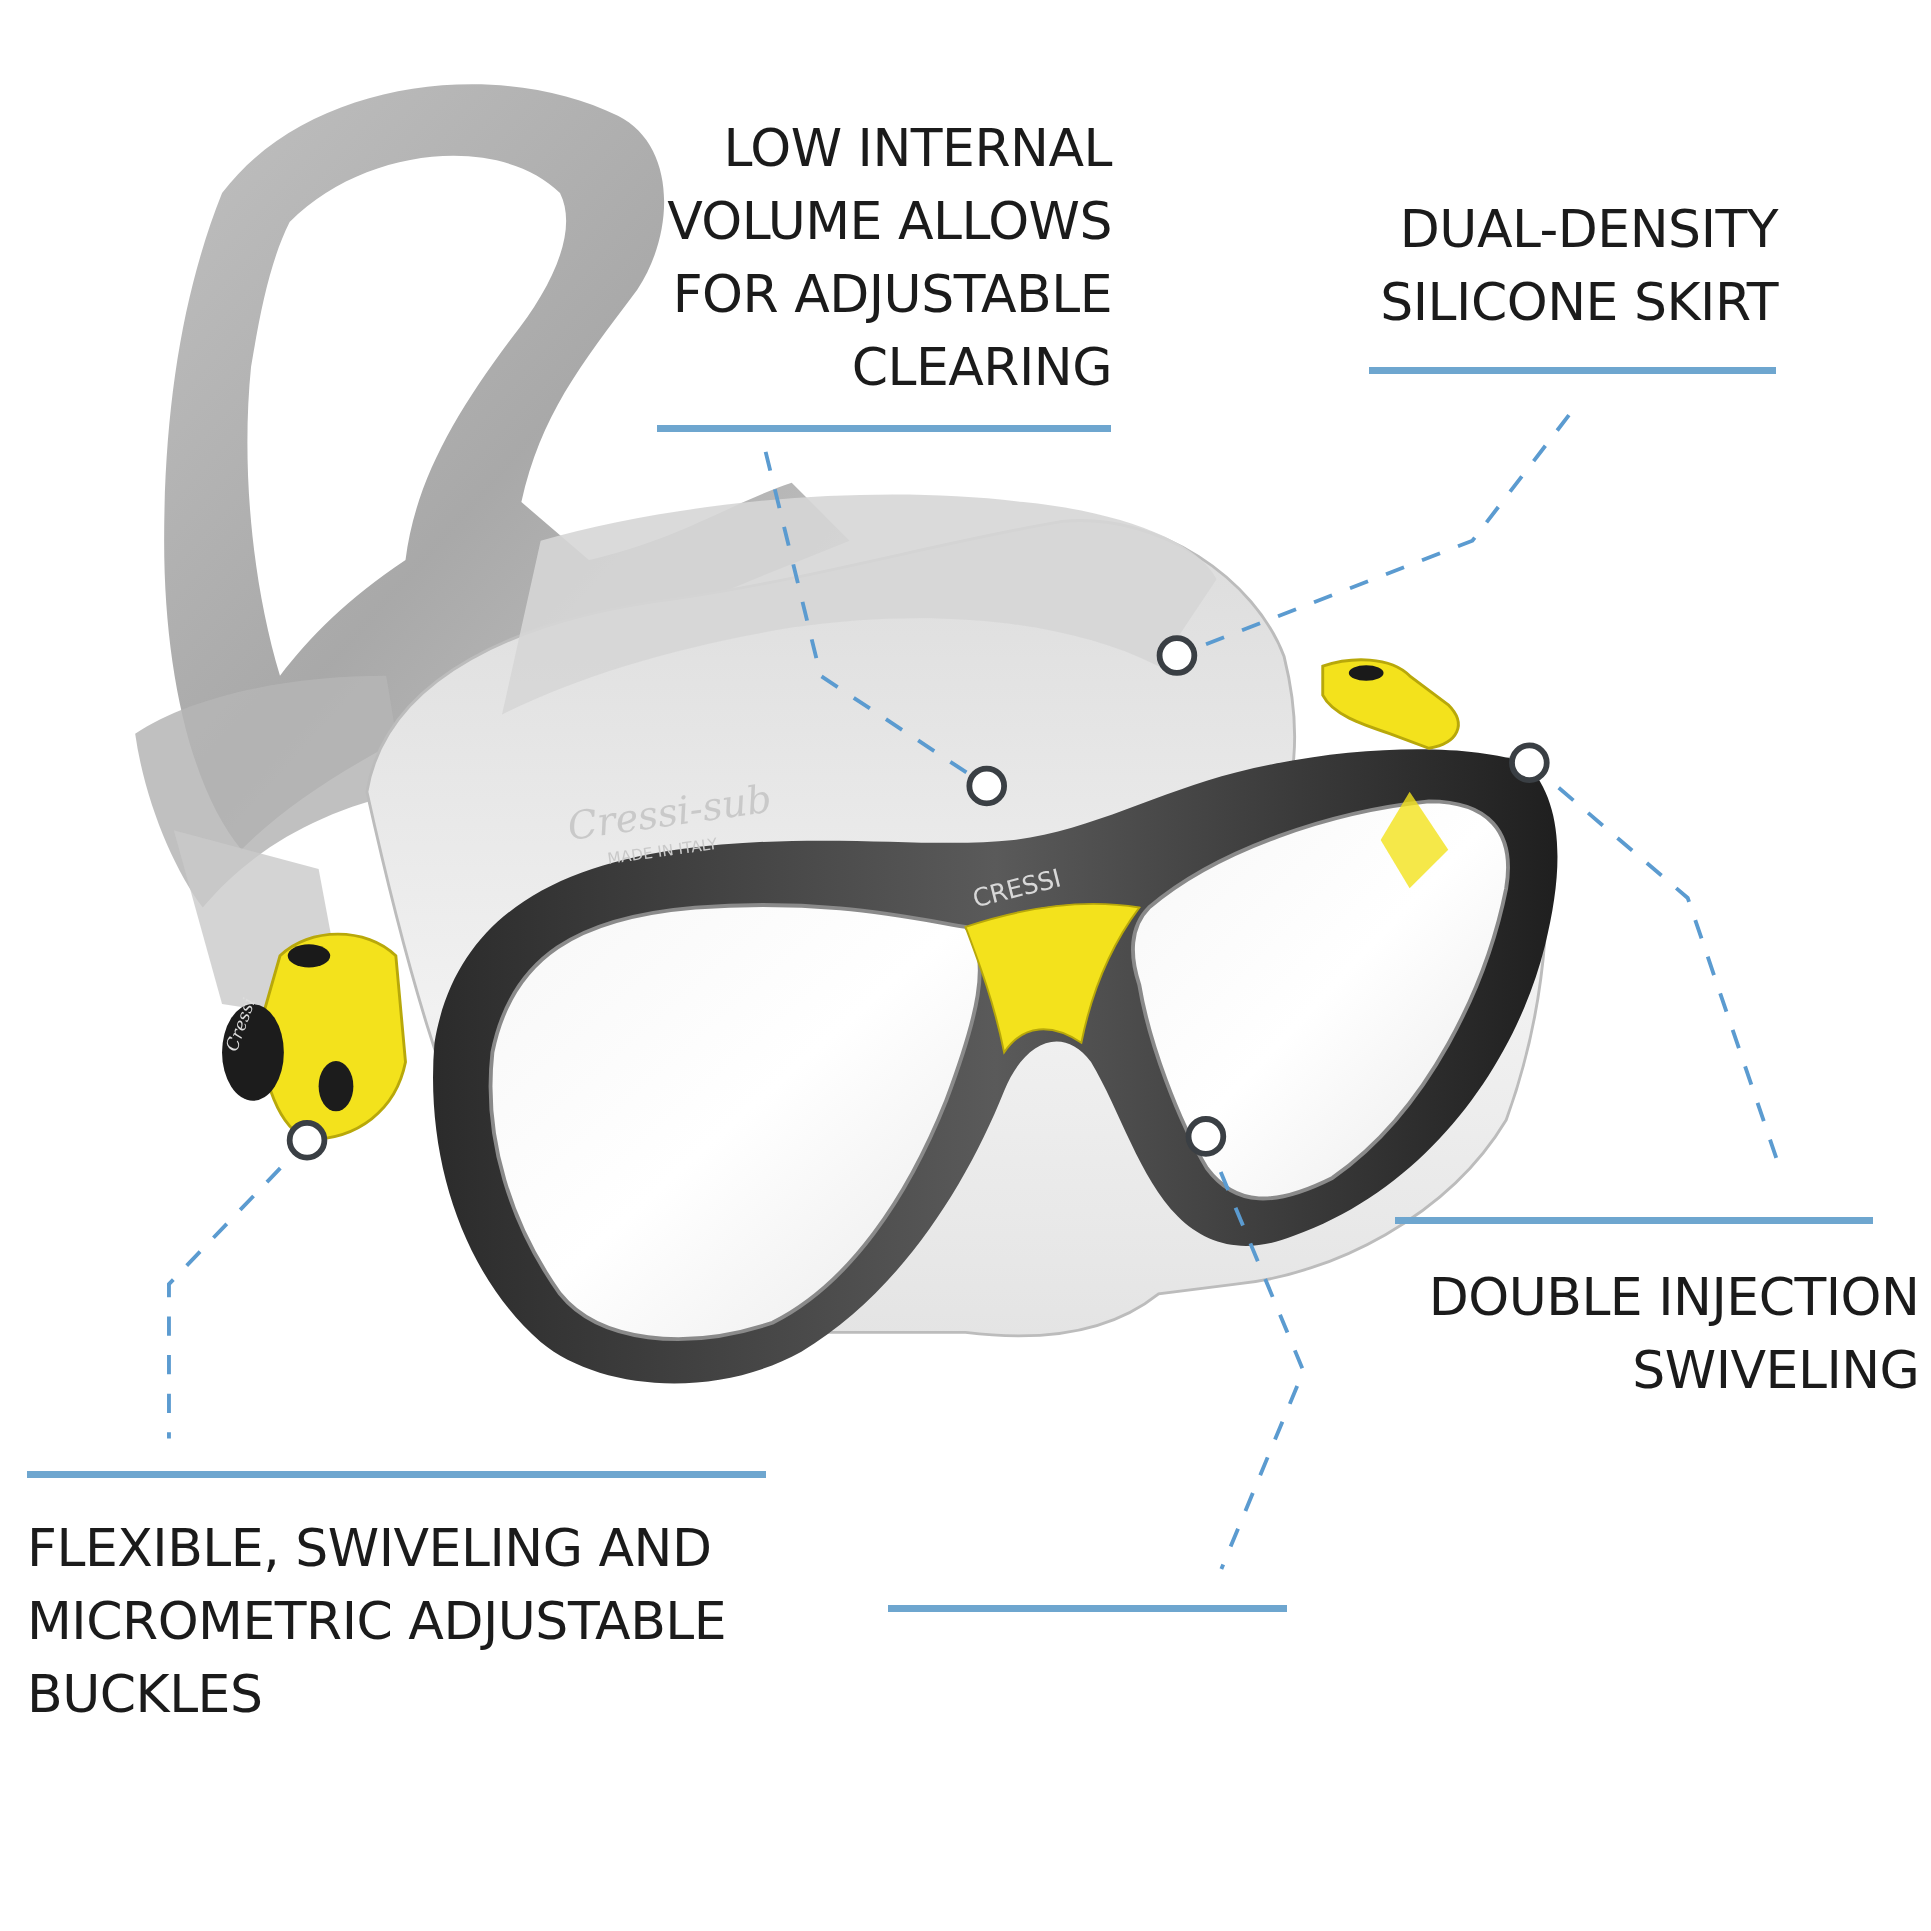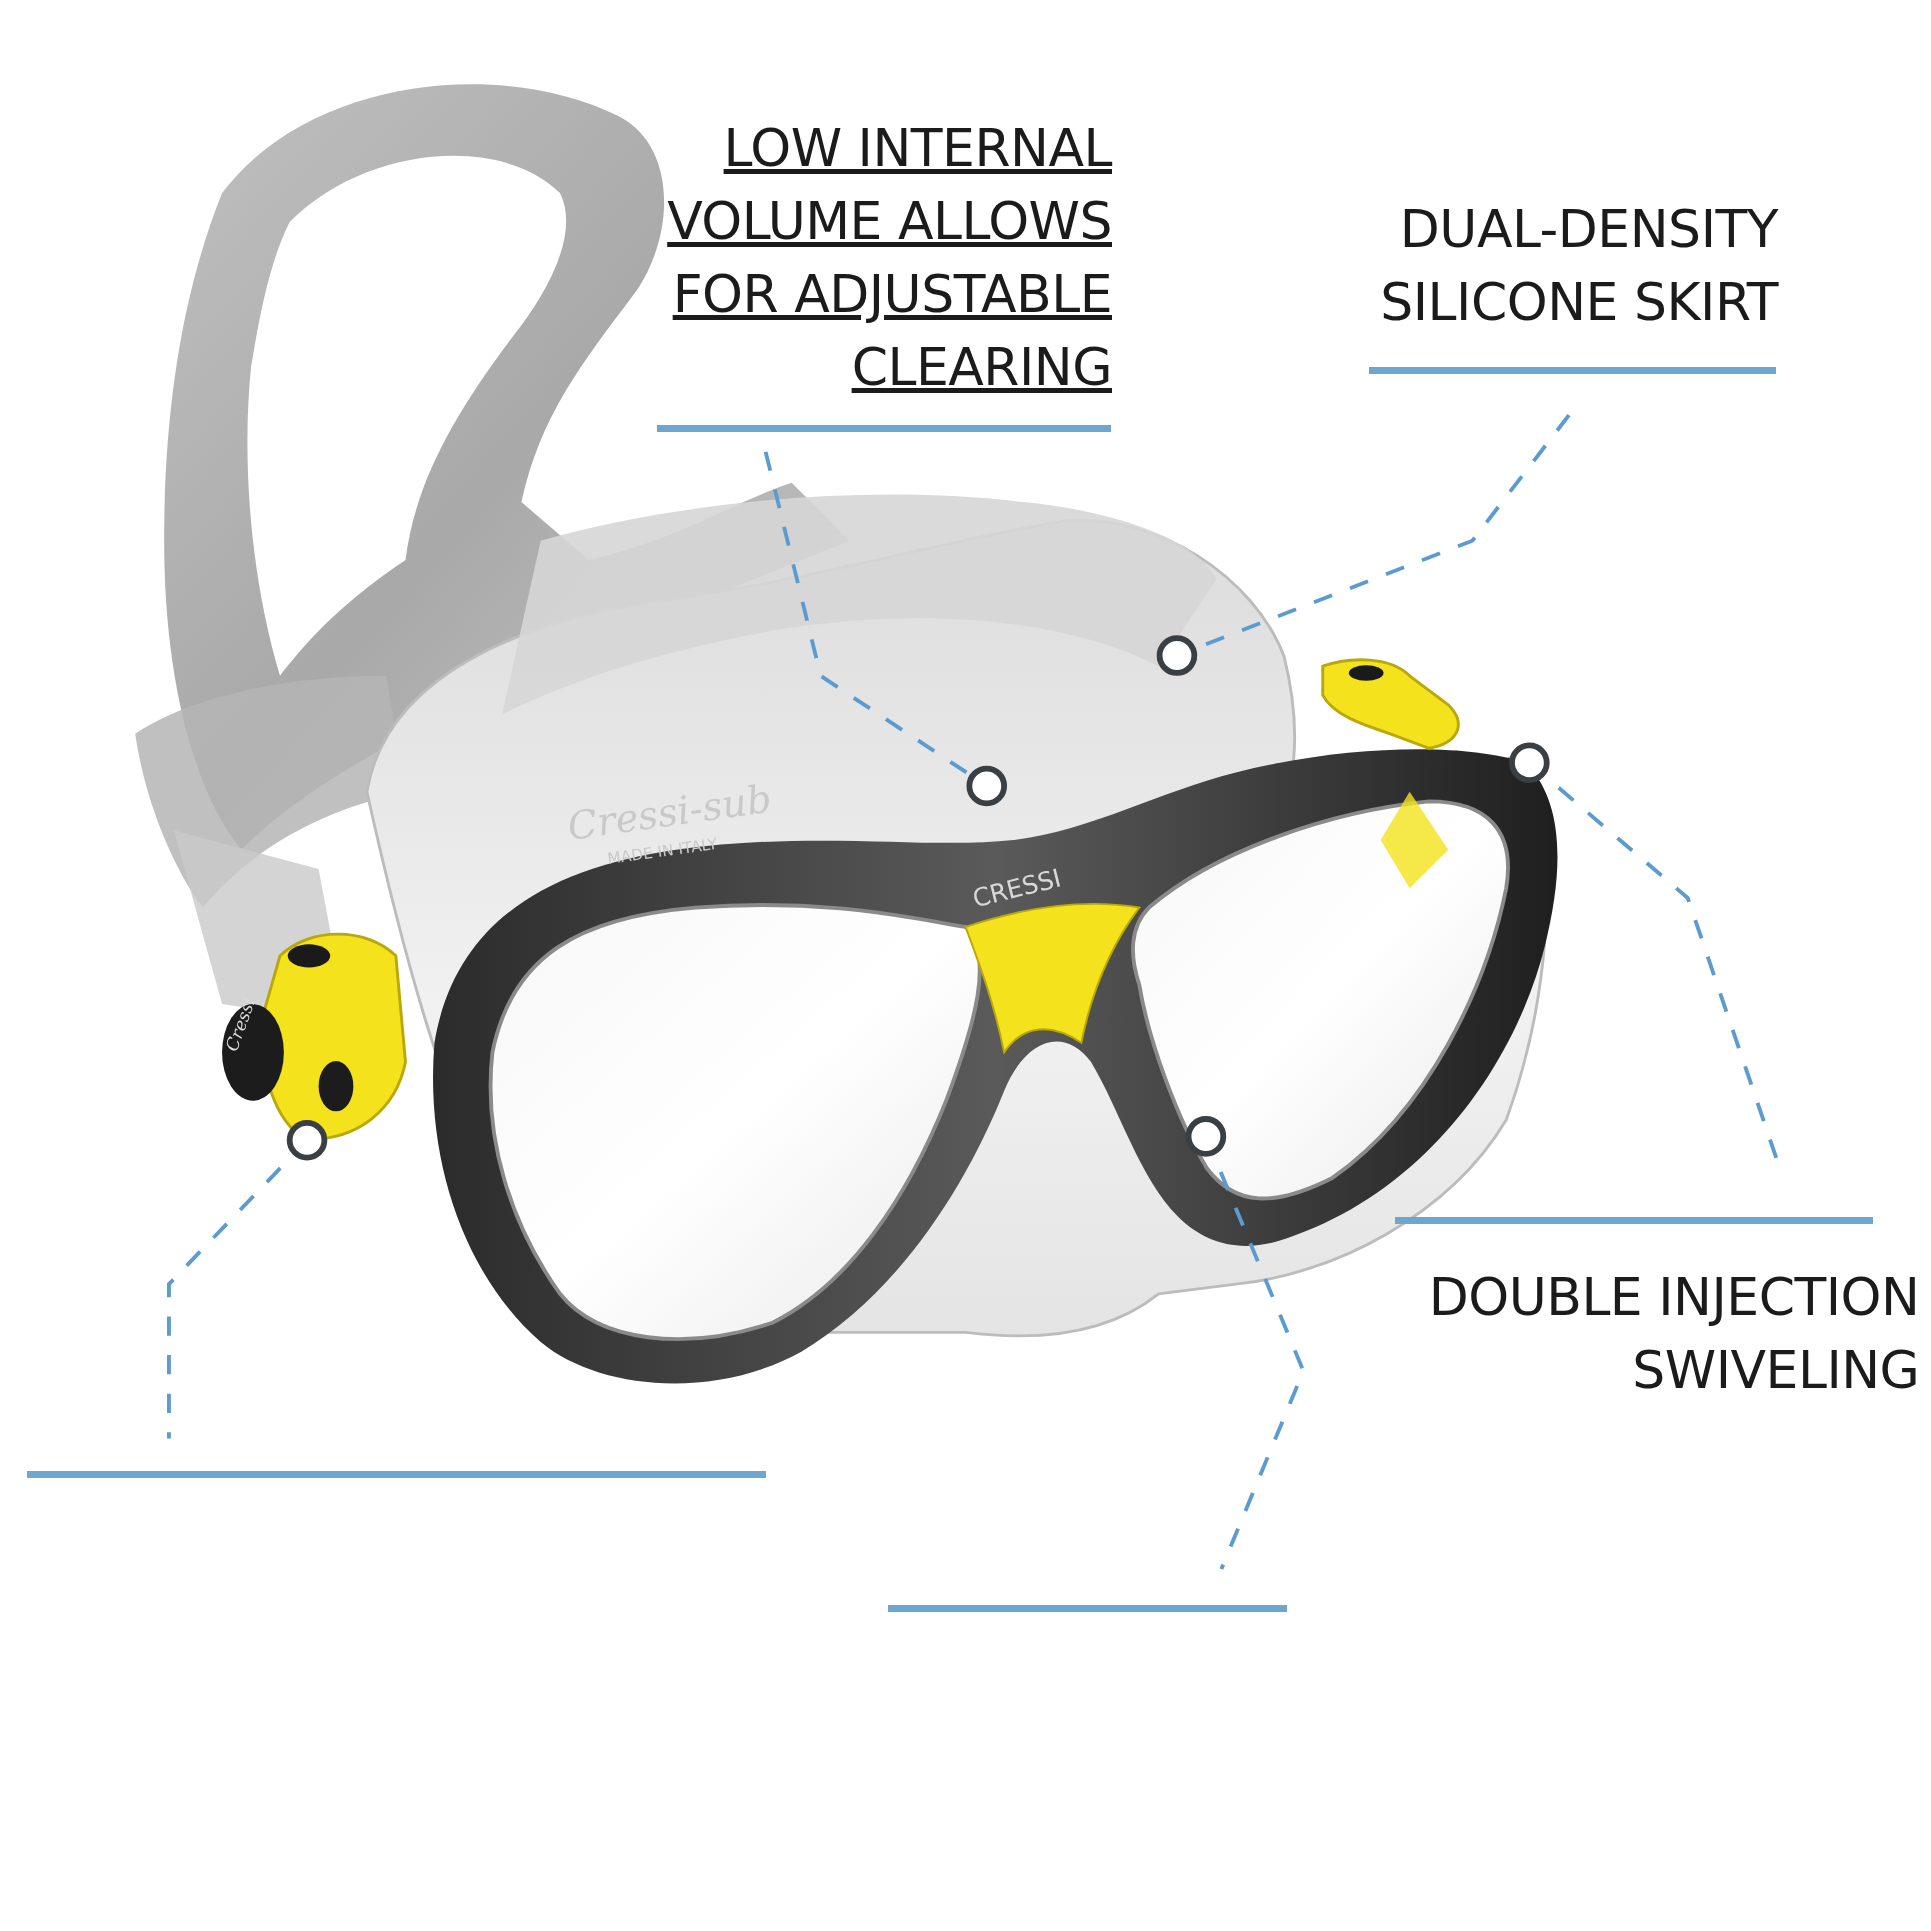--- a/index.html
+++ b/index.html
@@ -121,37 +121,42 @@
         </g>
       <g>
           <circle cx="318" cy="1181" r="18" fill="#ffffff" stroke="#3a3f44" stroke-width="6"></circle>
         </g>
       <g>
           <circle cx="1249" cy="1177" r="18" fill="#ffffff" stroke="#3a3f44" stroke-width="6"></circle>
         </g>
     </g>
   </svg>
 
-  <div class="label right" style="right: 819px; top: 112px; text-decoration: underline;">
+  <div class="label right" style="right: 819px; top: 112px;">
     <span class="line">LOW INTERNAL</span>
     <span class="line">VOLUME ALLOWS</span>
     <span class="line">FOR ADJUSTABLE</span>
     <span class="line">CLEARING</span>
   </div>
   <div class="rule" style="left: 657px; top: 425px; width: 454px;"></div>
 
   <div class="label right" style="right: 153px; top: 193px; margin-left: 18px;">
     <span class="line">DUAL-DENSITY</span>
     <span class="line">SILICONE SKIRT</span>
   </div>
   <div class="rule" style="left: 1369px; top: 367px; width: 407px;"></div>
 
   <div class="rule" style="left: 1395px; top: 1217px; width: 478px;"></div>
   <div class="label right" style="right: 11.6px; top: 1261px; margin-left: 40px;">
     <span class="line">DOUBLE INJECTION</span>
     <span class="line">SWIVELING</span>
   </div>
 
   <div class="rule" style="left: 27px; top: 1471px; width: 739px;"></div>
+  <div class="label" style="left: 27px; top: 1512px;">
+    <span class="line">FLEXIBLE, SWIVELING AND</span>
+    <span class="line">MICROMETRIC ADJUSTABLE</span>
+    <span class="line">BUCKLES</span>
+  </div>
 
   <div class="rule" style="left: 888px; top: 1605px; width: 399px;"></div>
 </div>
 
 
 </body></html>

